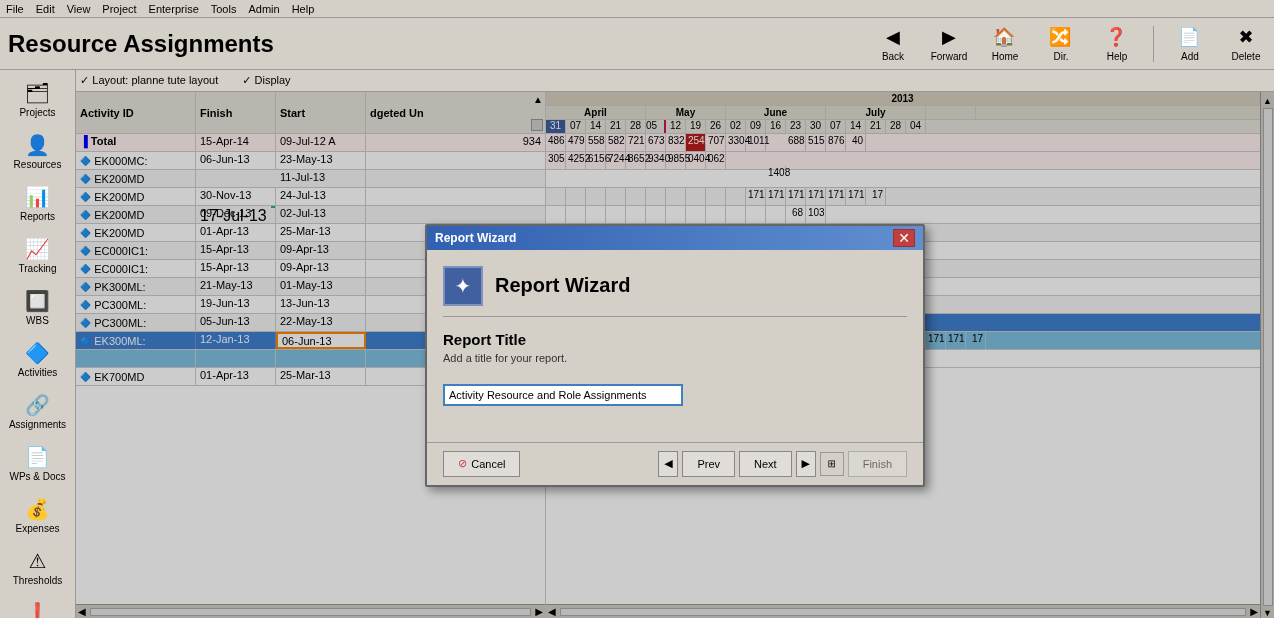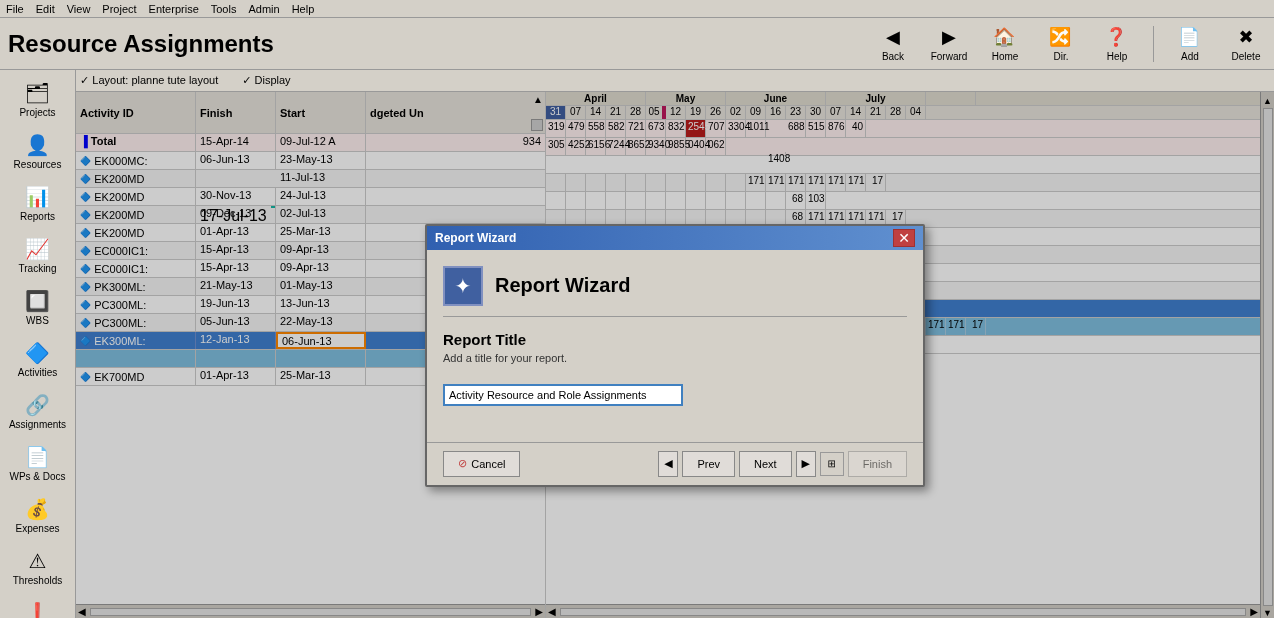--- a/index.html
+++ b/index.html
@@ -273,57 +273,60 @@
           <span style="font-size:10px; padding:0 2px; cursor:pointer;">◀</span>
           <div style="flex:1; height:8px; background:#e8e8e8; border:1px solid #aaa; margin:0 2px;"></div>
           <span style="font-size:10px; padding:0 2px; cursor:pointer;">▶</span>
         </div>
       </div>
 
       <div style="flex:1; overflow:hidden; display:flex; flex-direction:column;">
 
         <div style="overflow:hidden; flex-shrink:0;">
 
+          <div style="display:flex; background:#d8d0c0; border-bottom:1px solid #ccc; height:14px;">
+            <div style="flex:1; border-right:1px solid #ccc; padding:1px 4px; font-weight:bold; font-size:10px; text-align:center;">2013</div>
+          </div>
 
           <div style="display:flex; background:#e0dcd0; border-bottom:1px solid #ccc; height:14px;">
             <div style="width:100px; border-right:1px solid #ccc; padding:1px 4px; font-weight:bold; font-size:10px; text-align:center;">April</div>
             <div style="width:80px; border-right:1px solid #ccc; padding:1px 4px; font-weight:bold; font-size:10px; text-align:center;">May</div>
             <div style="width:100px; border-right:1px solid #ccc; padding:1px 4px; font-weight:bold; font-size:10px; text-align:center;">June</div>
             <div style="width:100px; border-right:1px solid #ccc; padding:1px 4px; font-weight:bold; font-size:10px; text-align:center;">July</div>
             <div style="width:50px; border-right:1px solid #ccc; padding:1px 4px; font-weight:bold; font-size:10px;"></div>
           </div>
 
           <div style="display:flex; background:#e8e4dc; border-bottom:1px solid #ccc; height:14px; font-size:10px;">
             <div style="width:20px; border-right:1px solid #ccc; text-align:center; background:#4060a0; color:#fff;">31</div>
             <div style="width:20px; border-right:1px solid #ccc; text-align:center;">07</div>
             <div style="width:20px; border-right:1px solid #ccc; text-align:center;">14</div>
             <div style="width:20px; border-right:1px solid #ccc; text-align:center;">21</div>
             <div style="width:20px; border-right:1px solid #ccc; text-align:center;">28</div>
-            <div style="width:20px; border-right:4px solid #be185d; text-align:center;">05</div>
+            <div style="width:20px; border-right:2px solid #be185d; ">05</div>
             <div style="width:20px; border-right:1px solid #ccc; text-align:center;">12</div>
             <div style="width:20px; border-right:1px solid #ccc; text-align:center;">19</div>
             <div style="width:20px; border-right:1px solid #ccc; text-align:center;">26</div>
             <div style="width:20px; border-right:1px solid #ccc; text-align:center;">02</div>
             <div style="width:20px; border-right:1px solid #ccc; text-align:center;">09</div>
             <div style="width:20px; border-right:1px solid #ccc; text-align:center;">16</div>
             <div style="width:20px; border-right:1px solid #ccc; text-align:center;">23</div>
             <div style="width:20px; border-right:1px solid #ccc; text-align:center;">30</div>
             <div style="width:20px; border-right:1px solid #ccc; text-align:center;">07</div>
             <div style="width:20px; border-right:1px solid #ccc; text-align:center;">14</div>
             <div style="width:20px; border-right:1px solid #ccc; text-align:center;">21</div>
             <div style="width:20px; border-right:1px solid #ccc; text-align:center;">28</div>
             <div style="width:20px; border-right:1px solid #ccc; text-align:center;">04</div>
             <div style="flex:1;"></div>
           </div>
         </div>
 
         <div style="flex:1; overflow-y:auto; font-size:10px;">
 
           <div style="display:flex; border-bottom:1px solid #ccc; height:18px; background:#fff0f0;">
-            <div style="width:20px; border-right:1px solid #ccc; text-align:right; padding:1px 2px;">319</div>
+            <div style="width:20px; border-right:1px solid #ccc; text-align:right; padding:1px 2px;">486</div>
             <div style="width:20px; border-right:1px solid #ccc; text-align:right; padding:1px 2px;">479</div>
             <div style="width:20px; border-right:1px solid #ccc; text-align:right; padding:1px 2px;">558</div>
             <div style="width:20px; border-right:1px solid #ccc; text-align:right; padding:1px 2px;">582</div>
             <div style="width:20px; border-right:1px solid #ccc; text-align:right; padding:1px 2px;">721</div>
             <div style="width:20px; border-right:1px solid #ccc; text-align:right; padding:1px 2px;">673</div>
             <div style="width:20px; border-right:1px solid #ccc; text-align:right; padding:1px 2px;">832</div>
             <div style="width:20px; border-right:1px solid #ccc; text-align:right; padding:1px 2px;background:#b91c1c;color:#fff;">2545</div>
             <div style="width:20px; border-right:1px solid #ccc; text-align:right; padding:1px 2px;">707</div>
             <div style="width:20px; border-right:1px solid #ccc; text-align:right; padding:1px 2px;">3304</div>
             <div style="width:20px; border-right:1px solid #ccc; text-align:right; padding:1px 2px;">1011</div>

